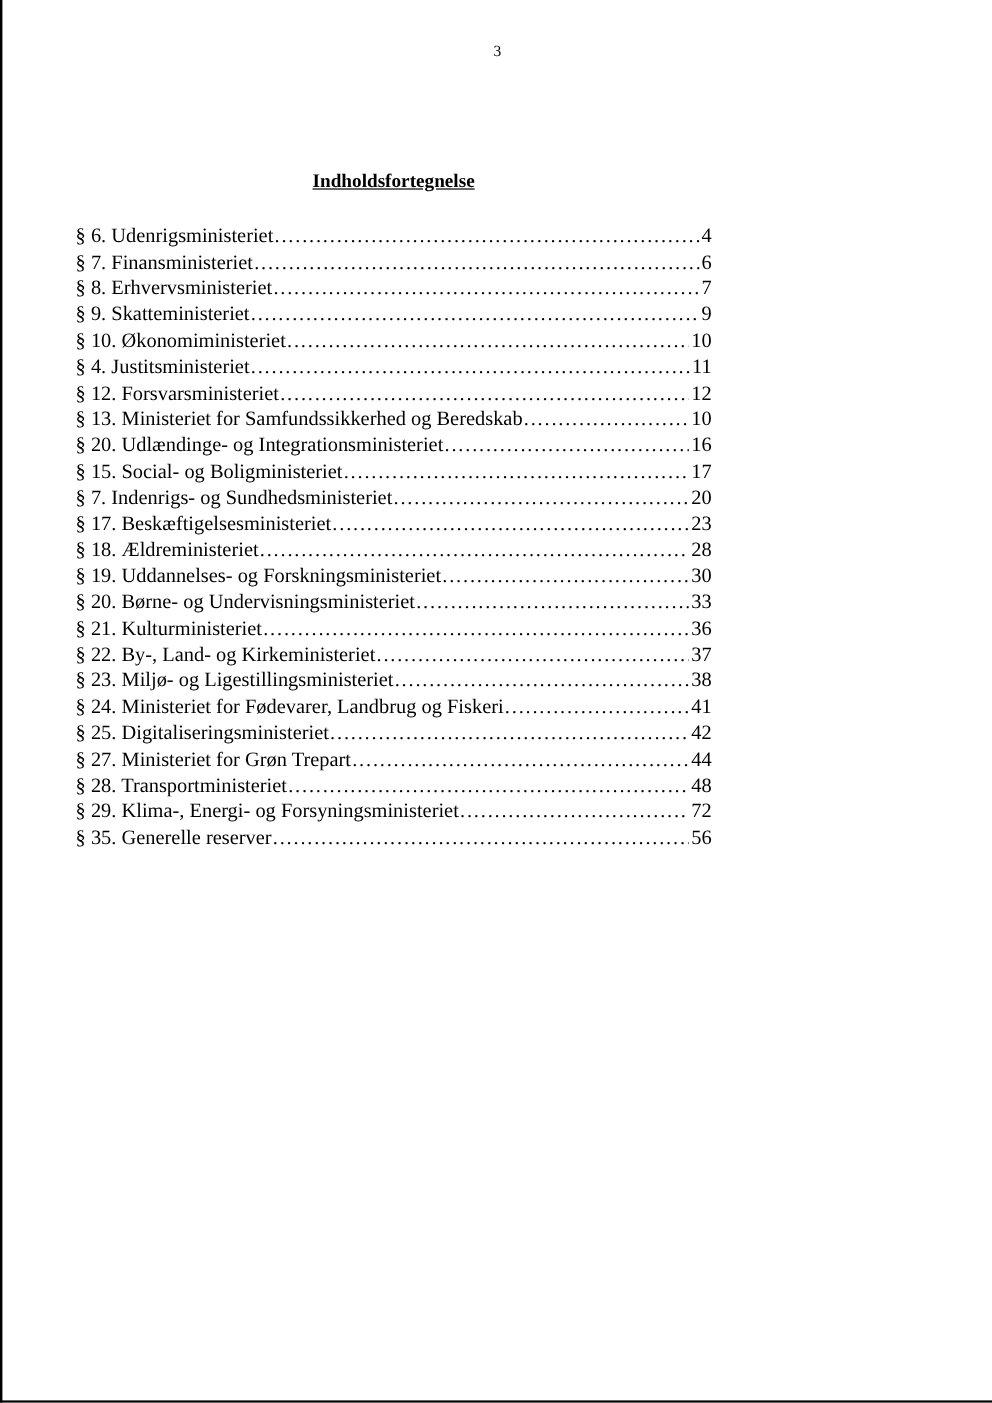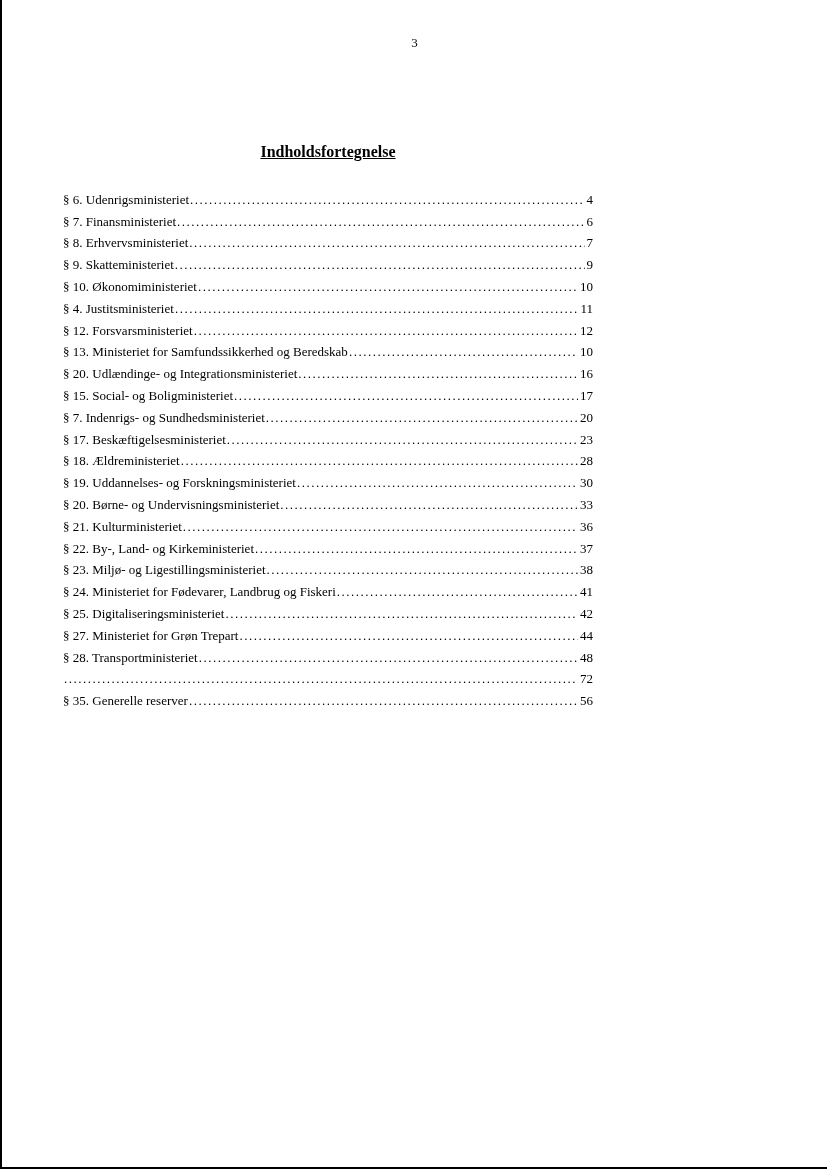--- a/index.html
+++ b/index.html
@@ -39,23 +39,23 @@
     text-decoration: underline;
   }
   .toc {
     position: absolute;
     top: 186px;
     left: 61px;
     width: 530px;
   }
   .toc-row {
     display: flex;
-    align-items: flex-end;
+    align-items: center;
     height: 21.8px;
-    font-size: 13px;
+    font-size: 17px;
     white-space: nowrap;
   }
   .toc-label {
     flex: 0 0 auto;
   }
   .toc-leader {
     flex: 1 1 auto;
     overflow: hidden;
     white-space: nowrap;
     margin: 0 2px 0 1px;
@@ -182,20 +182,21 @@
         <span class="toc-label">§ 27. Ministeriet for Grøn Trepart</span>
         <span class="toc-leader"></span>
         <span class="toc-page">44</span>
       </div>
       <div class="toc-row">
         <span class="toc-label">§ 28. Transportministeriet</span>
         <span class="toc-leader"></span>
         <span class="toc-page">48</span>
       </div>
       <div class="toc-row">
+        <span class="toc-label">§ 29. Klima-, Energi- og Forsyningsministeriet</span>
         <span class="toc-leader"></span>
         <span class="toc-page">72</span>
       </div>
       <div class="toc-row">
         <span class="toc-label">§ 35. Generelle reserver</span>
         <span class="toc-leader"></span>
         <span class="toc-page">56</span>
       </div>
     </div>
 </div>

